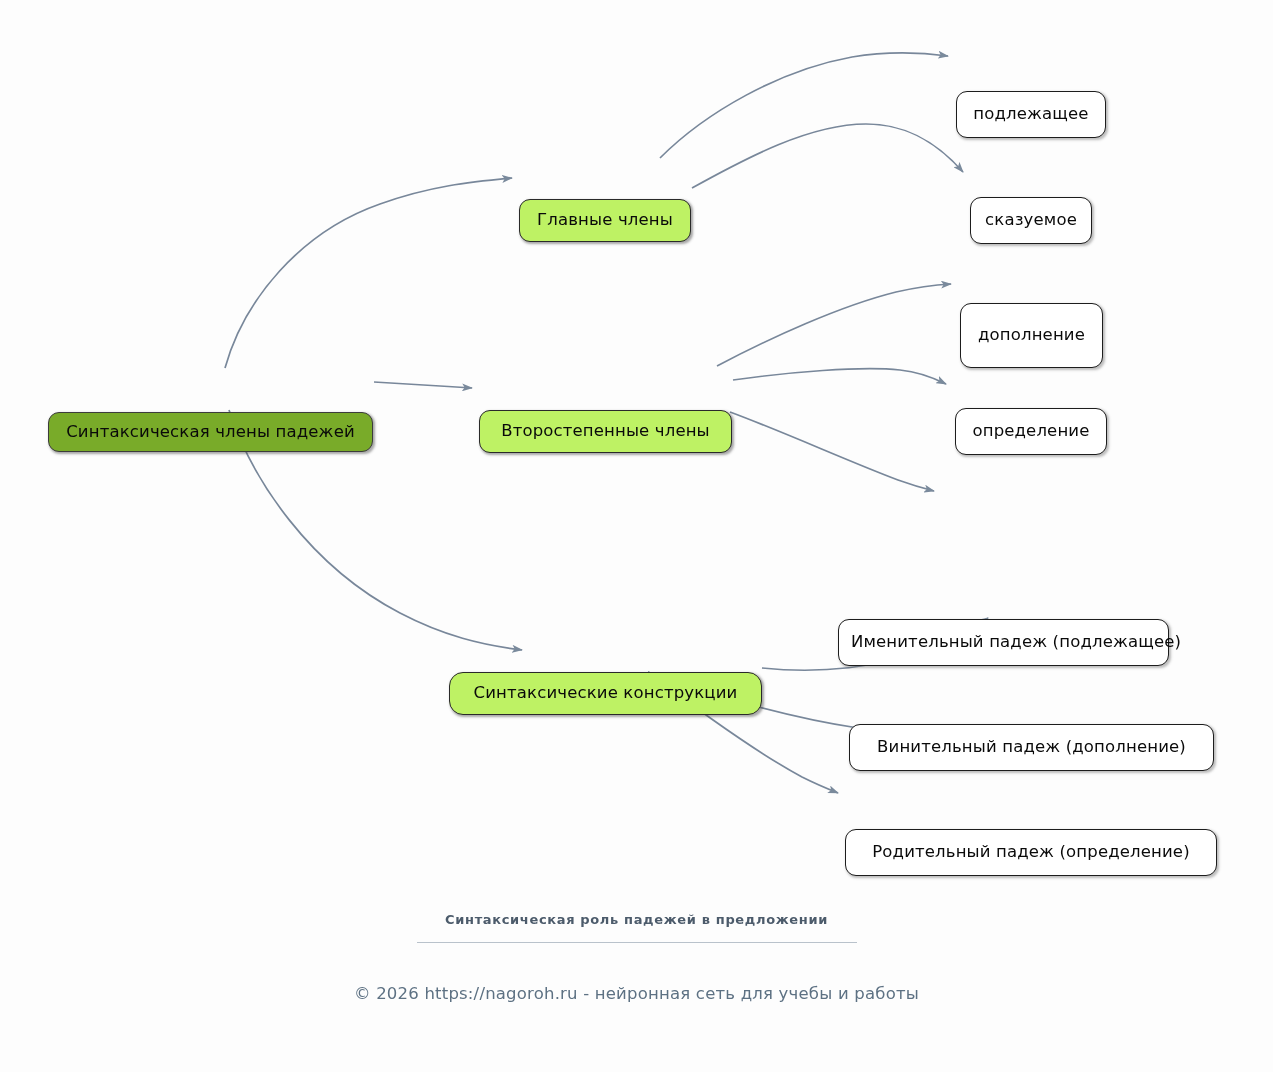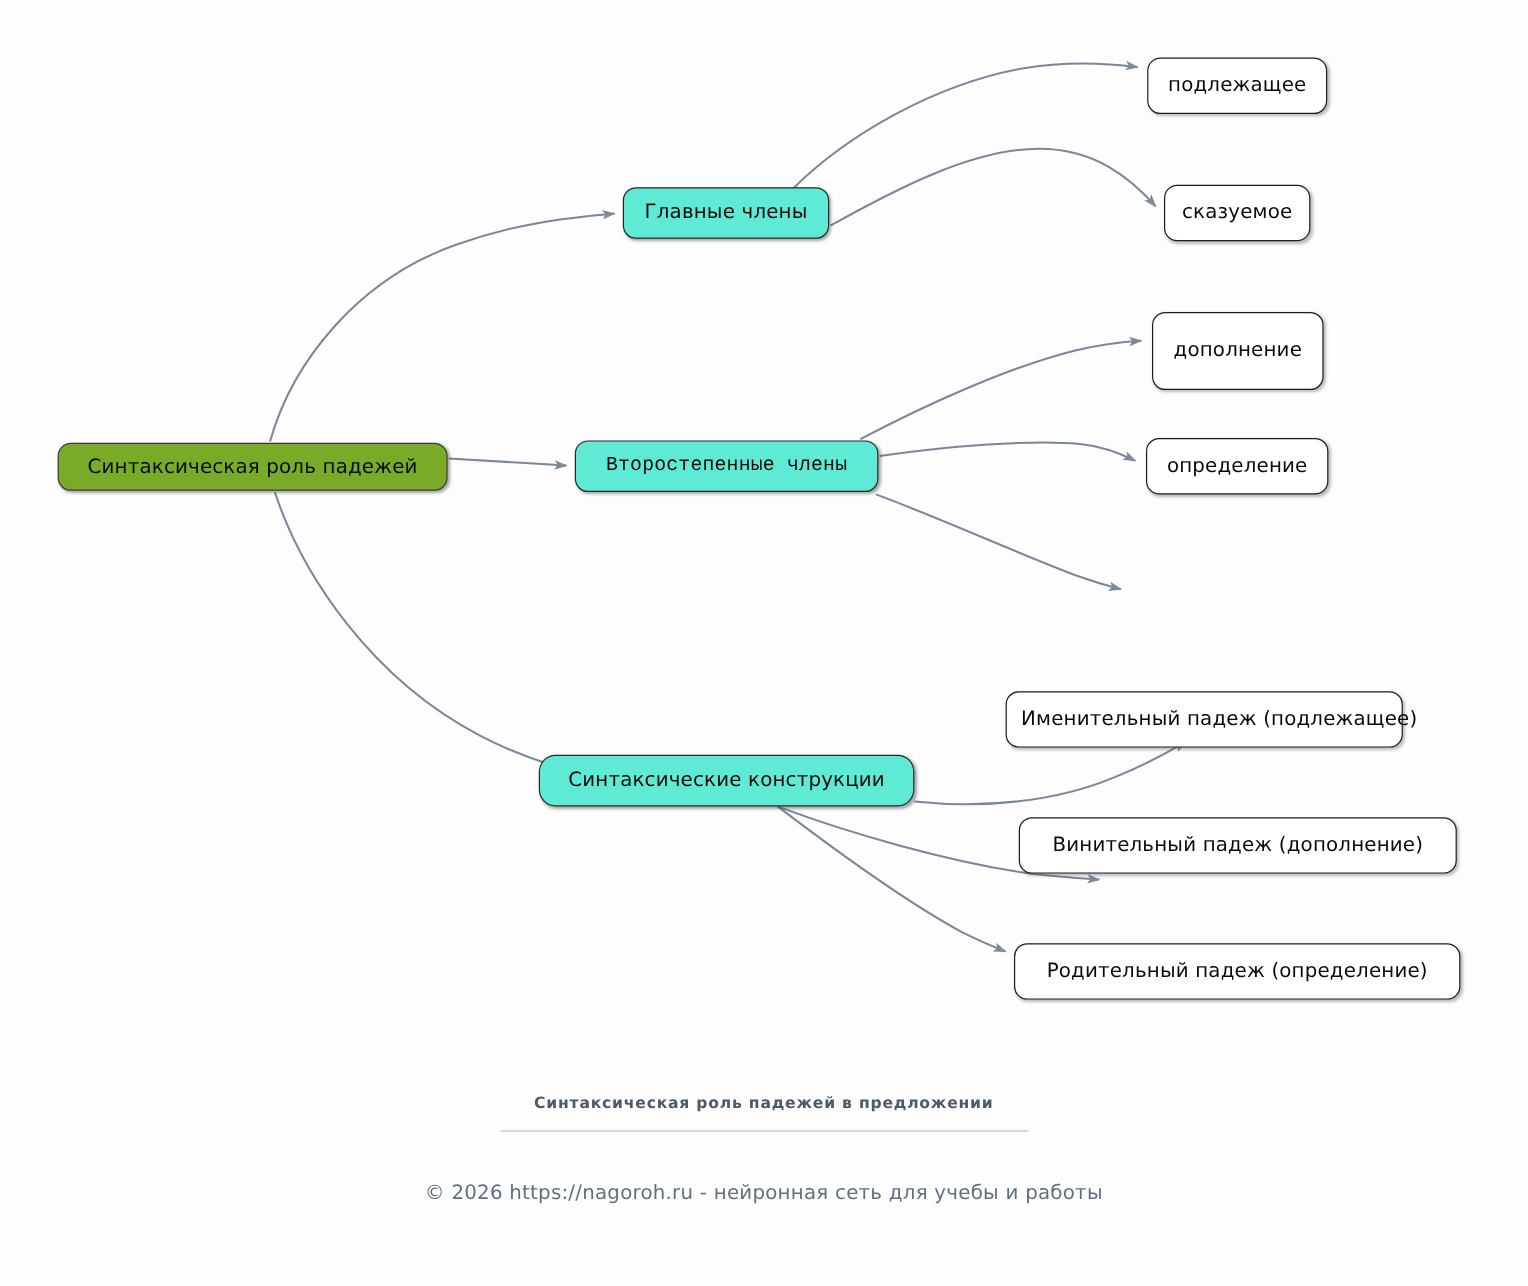--- a/index.html
+++ b/index.html
@@ -41,30 +41,31 @@
     display: flex;
     align-items: center;
     justify-content: center;
     white-space: nowrap;
     border-radius: 11px;
     text-align: center;
     color: #0a0a0a;
     font-size: 16.5px;
     letter-spacing: 0.15px;
     line-height: 1;
+    margin-top: 43px;
   }
 
   .node-root {
     background: #79ab29;
     border: 1.4px solid #3c3c3c;
     box-shadow: 1.5px 1.5px 2.5px rgba(60,60,60,0.45);
   }
 
   .node-branch {
-    background: #5eead4;
+    background: #bef264;
     border: 1.4px solid #2a2a2a;
     box-shadow: 1.5px 1.5px 2.5px rgba(60,60,60,0.45);
   }
 
   .node-leaf {
     background: #ffffff;
     border: 1.6px solid #1d1d1d;
     box-shadow: 1.5px 1.5px 2.5px rgba(90,90,90,0.40);
   }
 
@@ -132,34 +133,34 @@
 
       <path d="M 762,668 C 820,674 880,668 928,648 C 958,636 975,626 988,618"></path>
 
       <path d="M 648,672 C 706,694 790,718 858,728 C 882,731 900,732 916,733"></path>
 
       <path d="M 648,672 C 690,704 752,750 802,777 C 818,785 828,789 838,793"></path>
     </g>
   </svg>
 
   <div class="node node-root" style="left:48px; top:369px; width:325px; height:40px;">
-    <span>Синтаксическая роль падежей</span>
+    <span>Синтаксическая члены падежей</span>
   </div>
 
   <div class="node node-branch" style="left:519px; top:156px; width:172px; height:43px;">
     <span>Главные члены</span>
   </div>
   <div class="node node-leaf" style="left:956px; top:48px; width:150px; height:47px;">
     <span>подлежащее</span>
   </div>
   <div class="node node-leaf" style="left:970px; top:154px; width:122px; height:47px;">
     <span>сказуемое</span>
   </div>
 
-  <div class="node node-branch" style="left:479px; top:367px; width:253px; height:43px;font-family:Liberation Mono, monospace;">
+  <div class="node node-branch" style="left:479px; top:367px; width:253px; height:43px;">
     <span>Второстепенные члены</span>
   </div>
   <div class="node node-leaf" style="left:960px; top:260px; width:143px; height:65px;">
     <span>дополнение</span>
   </div>
   <div class="node node-leaf" style="left:955px; top:365px; width:152px; height:47px;">
     <span>определение</span>
   </div>
 
   <div class="node node-branch" style="left:449px; top:629px; width:313px; height:43px;border-radius:14px;">

